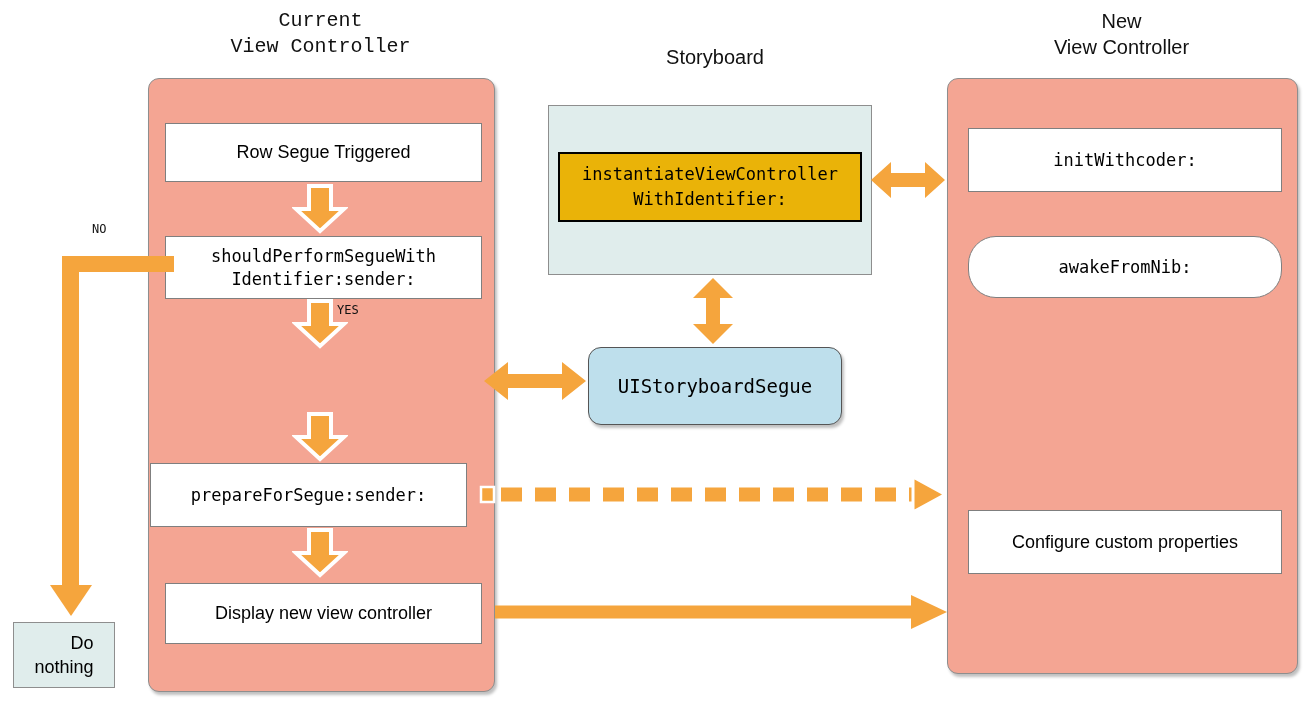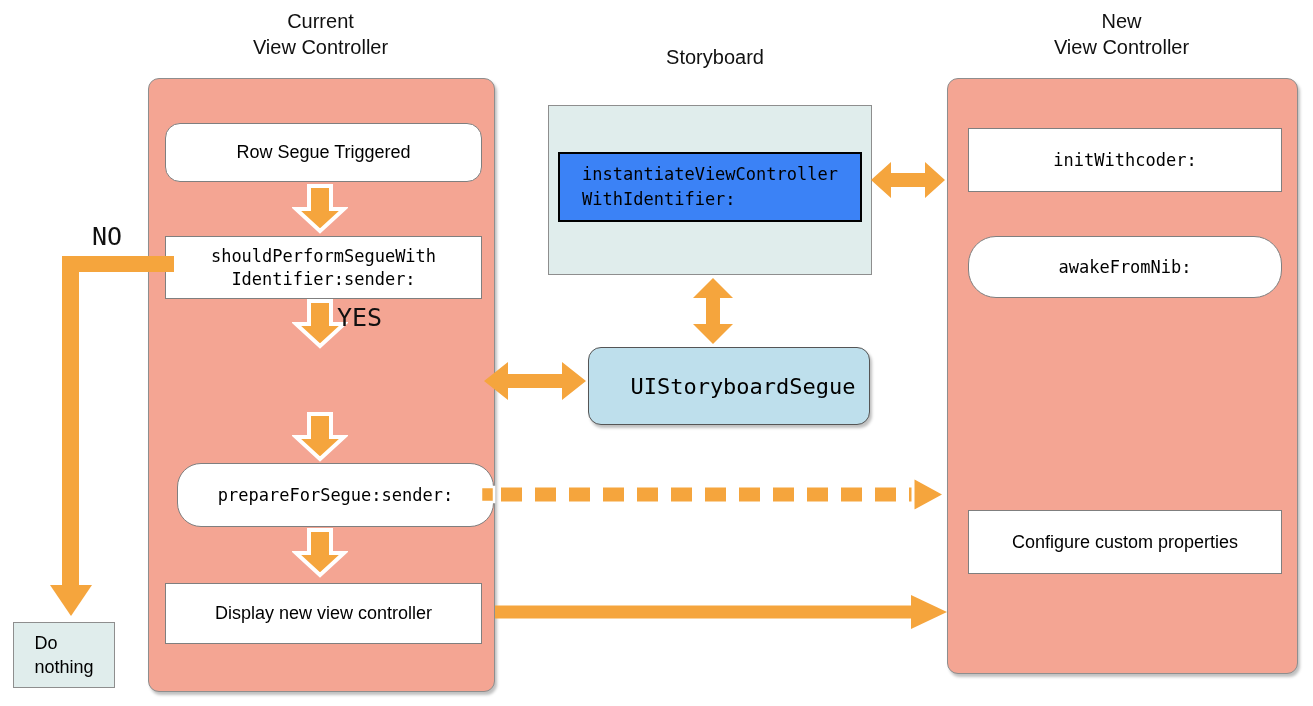--- a/index.html
+++ b/index.html
@@ -17,64 +17,64 @@
     box-shadow:2px 3px 3px rgba(0,0,0,0.25);
   }
   .wbox{
     position:absolute;background:#ffffff;border:1.5px solid var(--box-border);
     display:flex;align-items:center;justify-content:center;text-align:center;
     font-size:18px;line-height:23px;white-space:pre-line;
   }
   .mono{font-family:"DejaVu Sans Mono","Liberation Mono",monospace;font-size:17px;}
   .lightbox{
     position:absolute;background:var(--light-fill);border:1.5px solid var(--panel-border);
-    display:flex;align-items:center;justify-content:center;text-align:left;
+    display:flex;align-items:center;justify-content:center;text-align:right;
     font-size:18px;line-height:24px;white-space:pre-line;
   }
   .storyboard-method{
-    position:absolute;background:#3b82f6;border:2px solid #000;
-    display:flex;align-items:center;justify-content:center;
+    position:absolute;background:#eab308;border:2px solid #000;
+    display:flex;align-items:center;justify-content:center;text-align:center;
     white-space:pre-line;line-height:25px;
   }
   .segue{
     position:absolute;background:var(--segue-fill);border:1.5px solid #555;
     border-radius:13px;display:flex;align-items:center;justify-content:center;
     font-size:19px;box-shadow:2px 3px 3px rgba(0,0,0,0.25);
   }
   .decision{
     position:absolute;font-family:"DejaVu Sans Mono","Liberation Mono",monospace;
-    font-size:25px;color:#111;
+    font-size:12px;color:#111;
   }
   .arrow{position:absolute;}
   .no-h{position:absolute;background:var(--arrow-orange);}
   .no-v{position:absolute;background:var(--arrow-orange);}
   .no-head{
     position:absolute;width:0;height:0;
     border-left:21px solid transparent;border-right:21px solid transparent;
     border-top:31px solid var(--arrow-orange);
   }
   svg{display:block;}
 </style>
 </head>
 <body>
 
 <div id="canvas" style="--panel-fill: #f4a593; --panel-border: #8e8e8e; --box-border: #7f7f7f; --light-fill: #e0edec; --segue-fill: #bedfec; --arrow-orange: #f5a53d;">
 
-  <div class="hdr" style="left:148px;top:8px;width:345px;">Current
+  <div class="hdr" style="left:148px;top:8px;width:345px;font-family:Liberation Mono, monospace;">Current
 View Controller</div>
   <div class="hdr" style="left:590px;top:44px;width:250px;">Storyboard</div>
   <div class="hdr" style="left:947px;top:8px;width:349px;">New
 View Controller</div>
 
   <div class="panel" style="left:148px;top:78px;width:345px;height:612px;"></div>
 
-  <div class="wbox" style="left:165px;top:123px;width:315px;height:57px;border-radius:15px;">Row Segue Triggered</div>
+  <div class="wbox" style="left:165px;top:123px;width:315px;height:57px;">Row Segue Triggered</div>
   <div class="wbox mono" style="left:165px;top:236px;width:315px;height:61px;">shouldPerformSegueWith
 Identifier:sender:</div>
-  <div class="wbox mono" style="left:177px;top:463px;width:315px;height:62px;border-radius:24px;">prepareForSegue:sender:</div>
+  <div class="wbox mono" style="left:150px;top:463px;width:315px;height:62px;">prepareForSegue:sender:</div>
   <div class="wbox" style="left:165px;top:583px;width:315px;height:59px;">Display new view controller</div>
 
   <div class="arrow" style="left:292px;top:184px;">
     <svg width="56" height="50" viewBox="0 0 56 50">
         <polygon points="17,2 39,2 39,25 52,25 28,47 4,25 17,25" fill="#f5a53d" stroke="#fff" stroke-width="4"></polygon>
       </svg>
   </div>
   <div class="arrow" style="left:292px;top:299px;">
     <svg width="56" height="50" viewBox="0 0 56 50">
         <polygon points="17,2 39,2 39,25 52,25 28,47 4,25 17,25" fill="#f5a53d" stroke="#fff" stroke-width="4"></polygon>
@@ -104,21 +104,21 @@
   <div class="lightbox" style="left:548px;top:105px;width:322px;height:168px;"></div>
   <div class="storyboard-method mono" style="left:558px;top:152px;width:300px;height:66px;">instantiateViewController
 WithIdentifier:</div>
 
   <div class="arrow" style="left:691px;top:276px;">
     <svg width="44" height="70" viewBox="0 0 44 70">
         <polygon points="22,2 42,22 29,22 29,48 42,48 22,68 2,48 15,48 15,22 2,22" fill="#f5a53d"></polygon>
       </svg>
   </div>
 
-  <div class="segue mono" style="left:588px;top:347px;width:252px;height:76px;font-size:22px;padding-left:28px;">UIStoryboardSegue</div>
+  <div class="segue mono" style="left:588px;top:347px;width:252px;height:76px;font-size:19px;">UIStoryboardSegue</div>
 
   <div class="arrow" style="left:482px;top:359px;">
     <svg width="106" height="44" viewBox="0 0 106 44">
         <polygon points="2,22 26,3 26,15 80,15 80,3 104,22 80,41 80,29 26,29 26,41" fill="#f5a53d"></polygon>
       </svg>
   </div>
 
   <div class="arrow" style="left:869px;top:158px;">
     <svg width="78" height="44" viewBox="0 0 78 44">
         <polygon points="2,22 22,4 22,15 56,15 56,4 76,22 56,40 56,29 22,29 22,40" fill="#f5a53d"></polygon>

